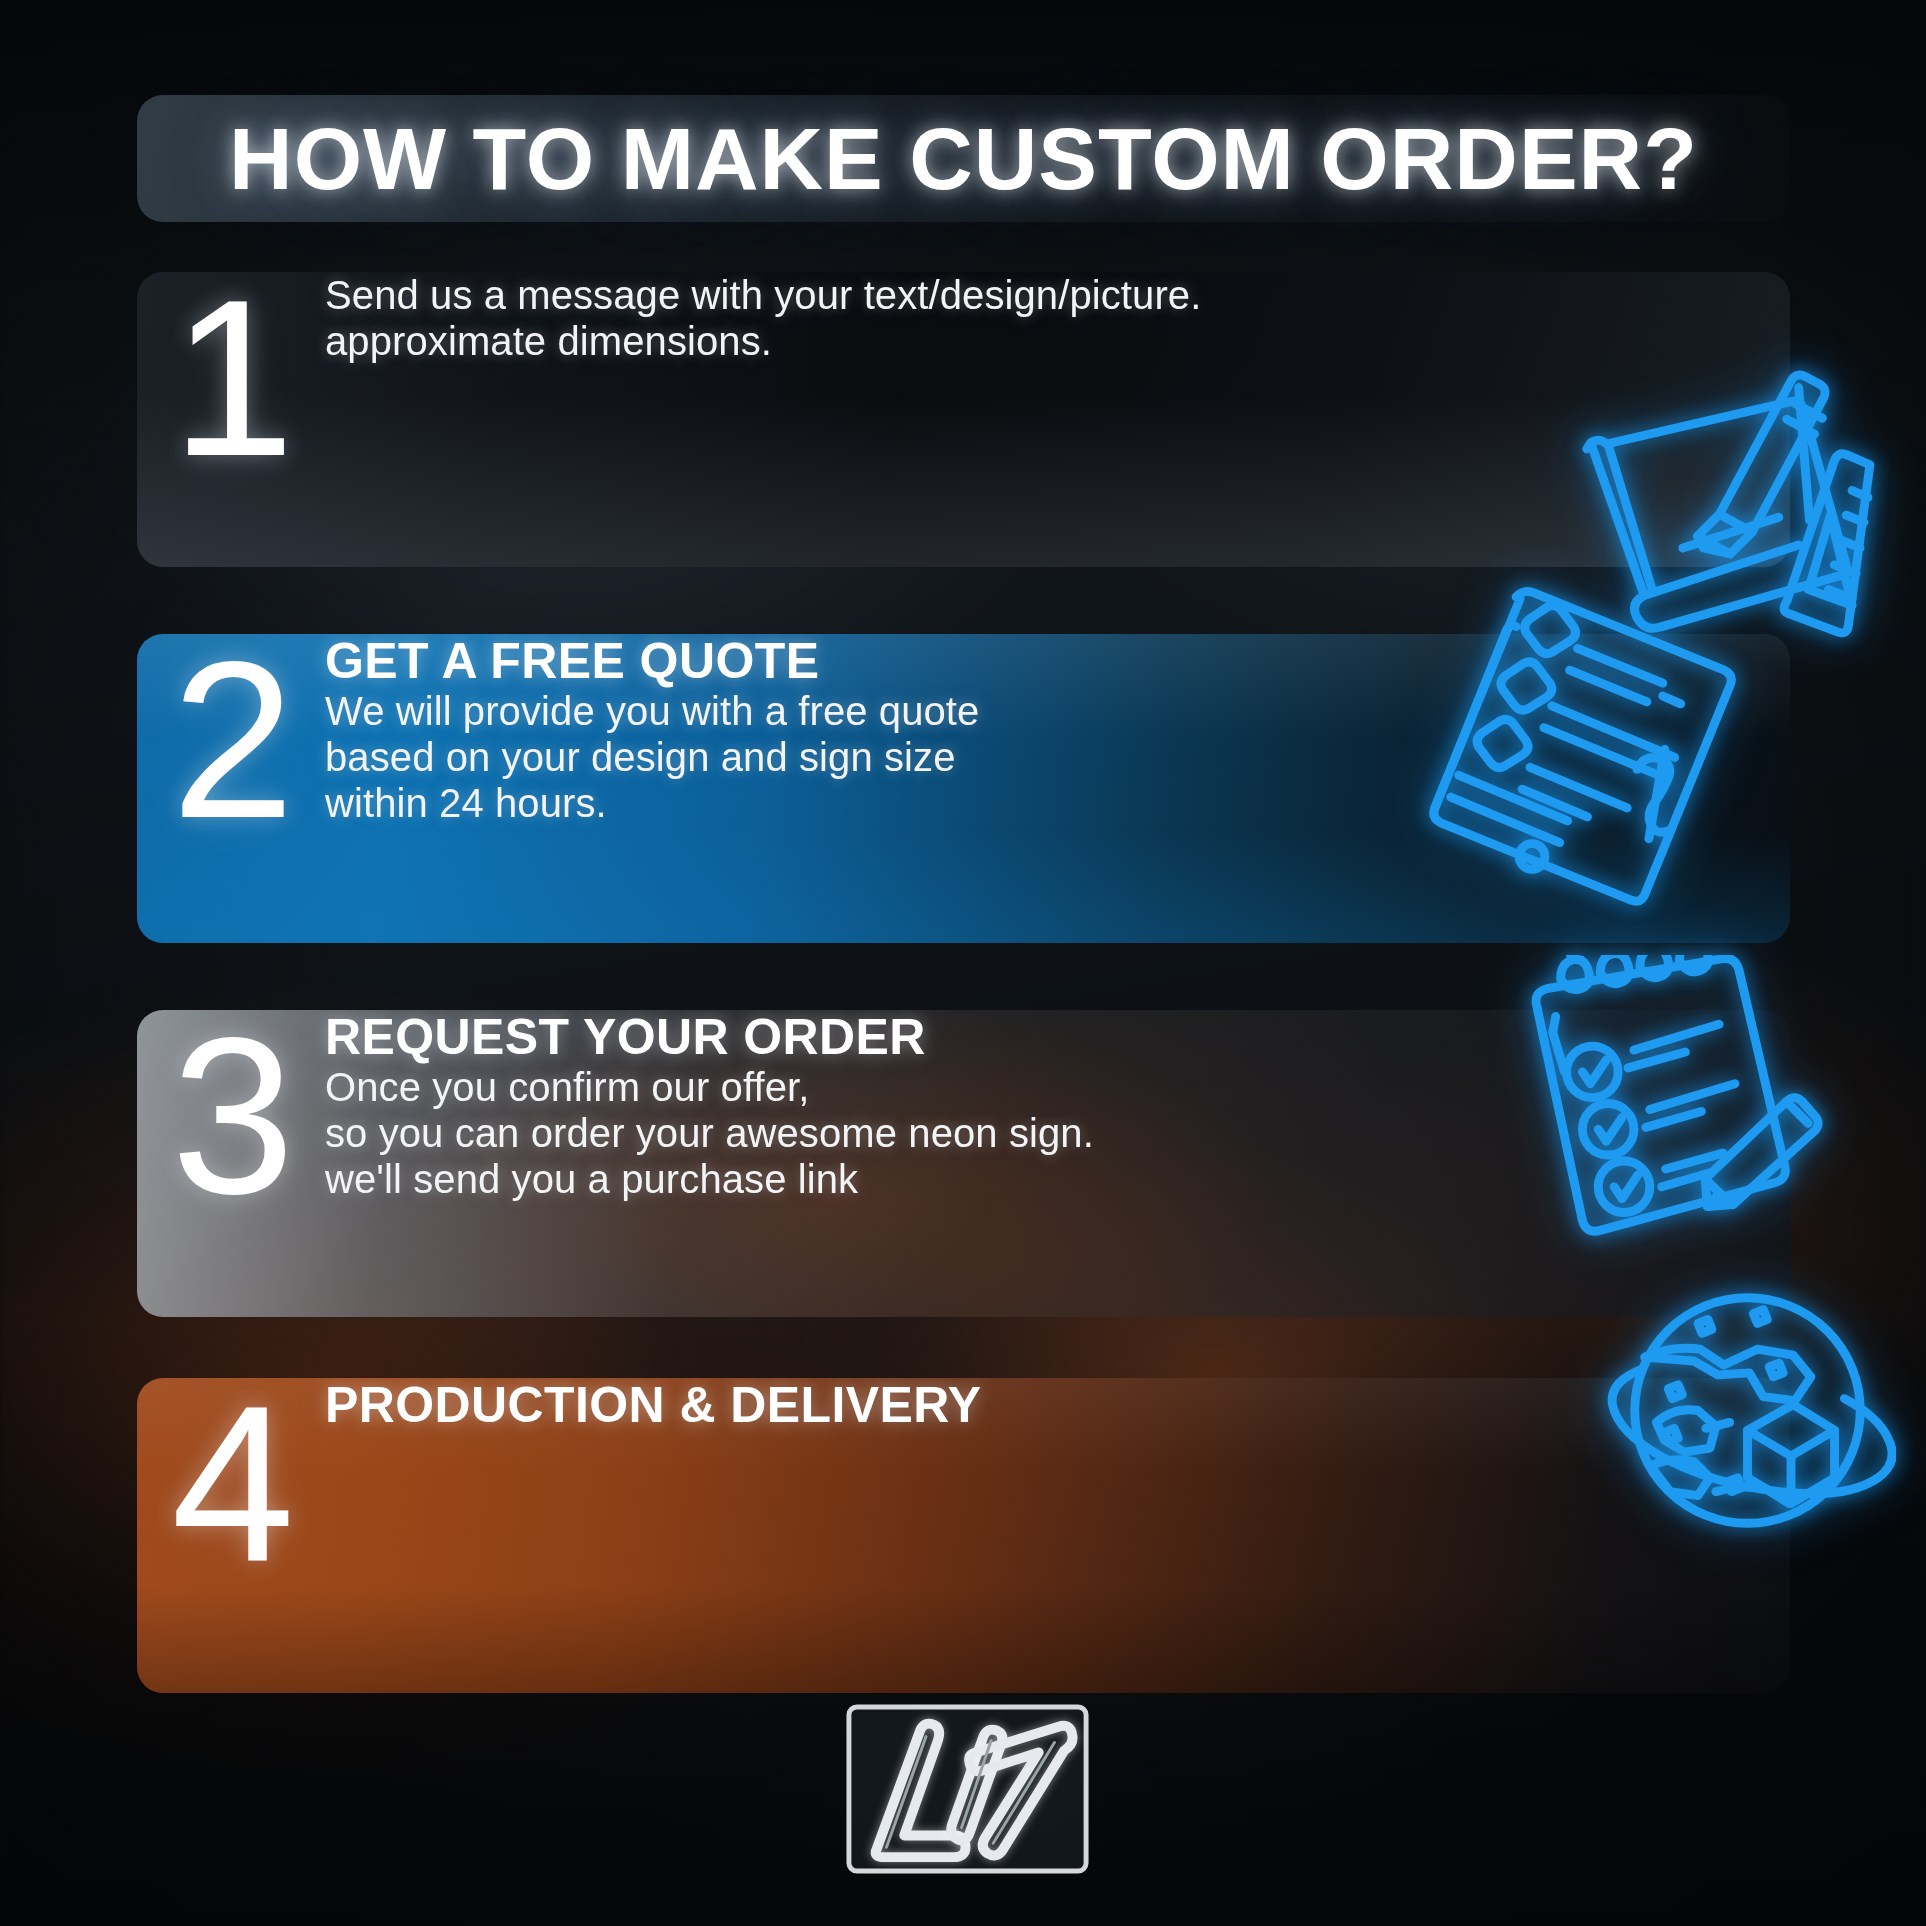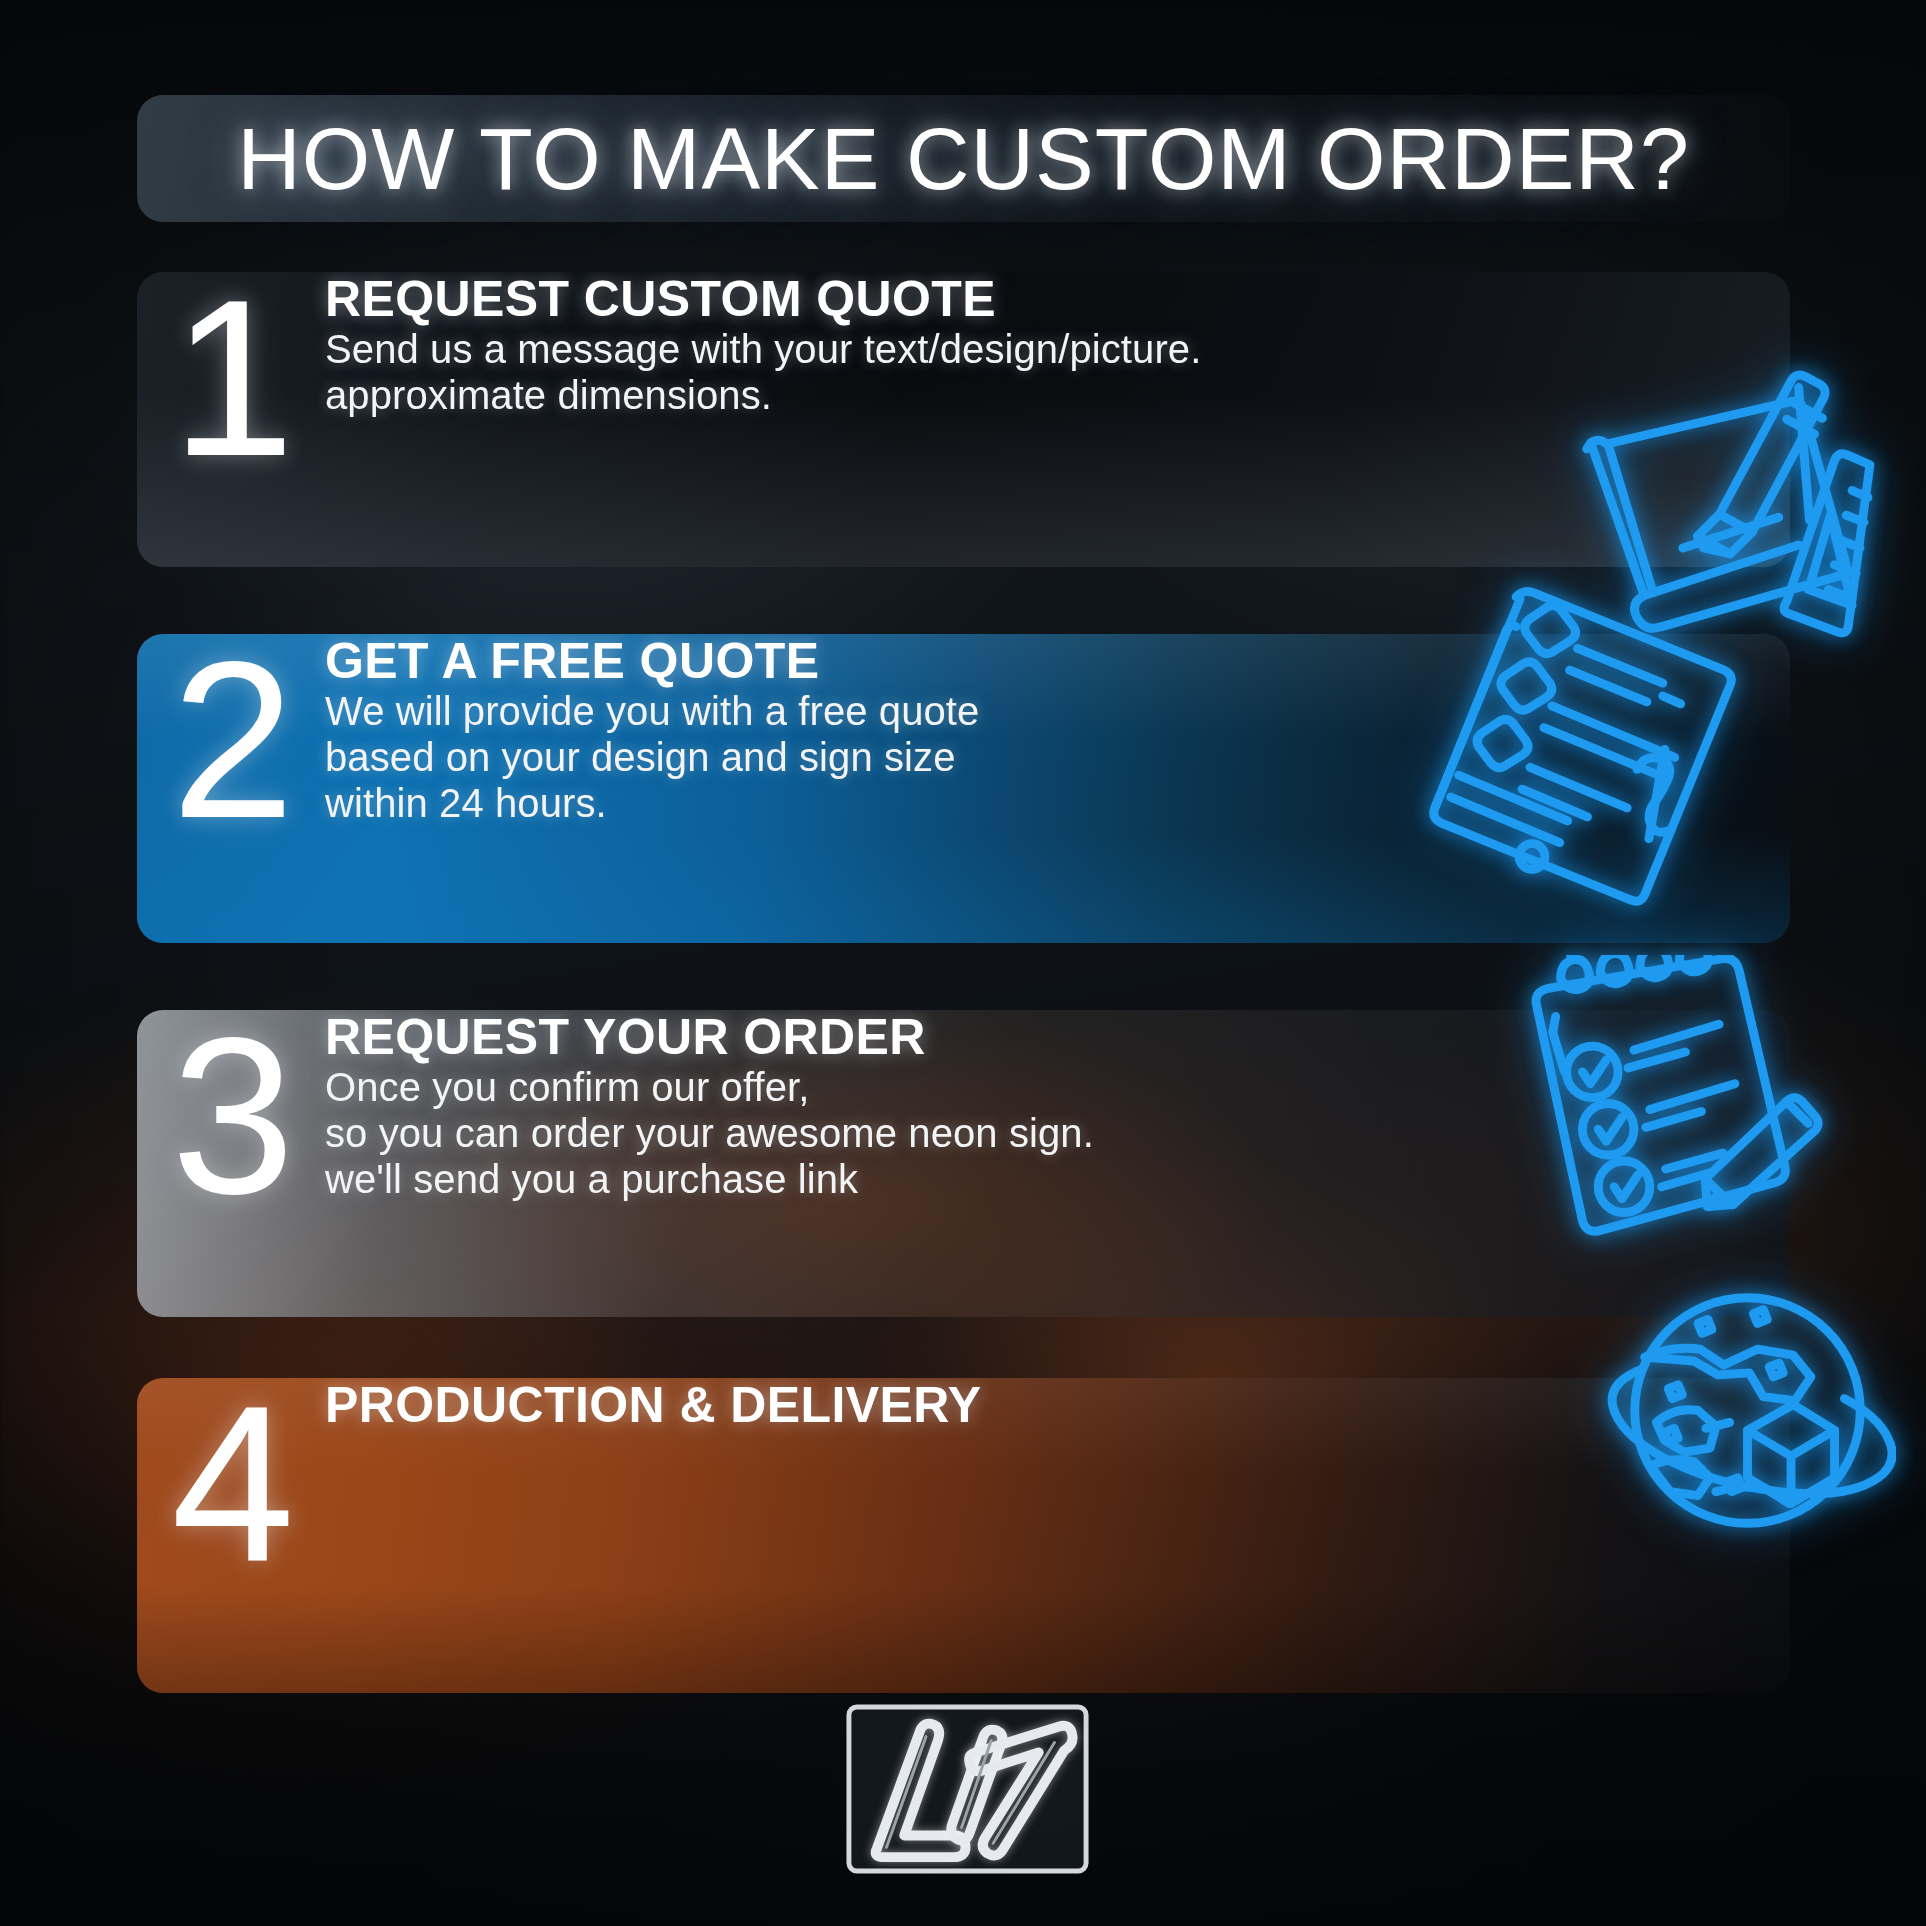--- a/index.html
+++ b/index.html
@@ -89,21 +89,21 @@
     left:137px; top:95px;
     width:1653px; height:127px;
     border-radius:26px;
     background:linear-gradient(104deg, rgba(52,64,74,0.92) 0%, rgba(38,48,57,0.80) 26%,
                rgba(22,28,34,0.62) 58%, rgba(12,16,20,0.42) 100%);
     display:flex; align-items:center; justify-content:center;
   }
   #title-text {
     color:#ffffff;
     font-size:88px;
-    font-weight:normal;
+    font-weight:bold;
     letter-spacing:1px;
     line-height:1;
     text-shadow:0 0 18px rgba(255,255,255,0.55), 0 0 42px rgba(190,220,255,0.35),
                 0 0 77px rgba(150,195,255,0.22);
     white-space:nowrap;
   }
 
   
   #card-1 { top:272px;  height:295px;
     background:linear-gradient(100deg, rgba(30,36,42,0.86) 0%, rgba(16,20,25,0.90) 22%,
@@ -190,21 +190,20 @@
   <div class="bg-layer bg-topdark"></div>
 
   <div id="title-banner">
     <div id="title-text">HOW TO MAKE CUSTOM ORDER?</div>
   </div>
 
   <div class="card" id="card-1">
     <div class="card-inner">
       <div class="num">1</div>
       <div class="txt">
-        <div class="head">REQUEST CUSTOM QUOTE</div>
         <div class="body">
           <div>Send us a message with your text/design/picture.</div>
           <div>approximate dimensions.</div>
         </div>
       </div>
     </div>
   </div>
 
   <div class="card" id="card-2">
     <div class="card-inner">

